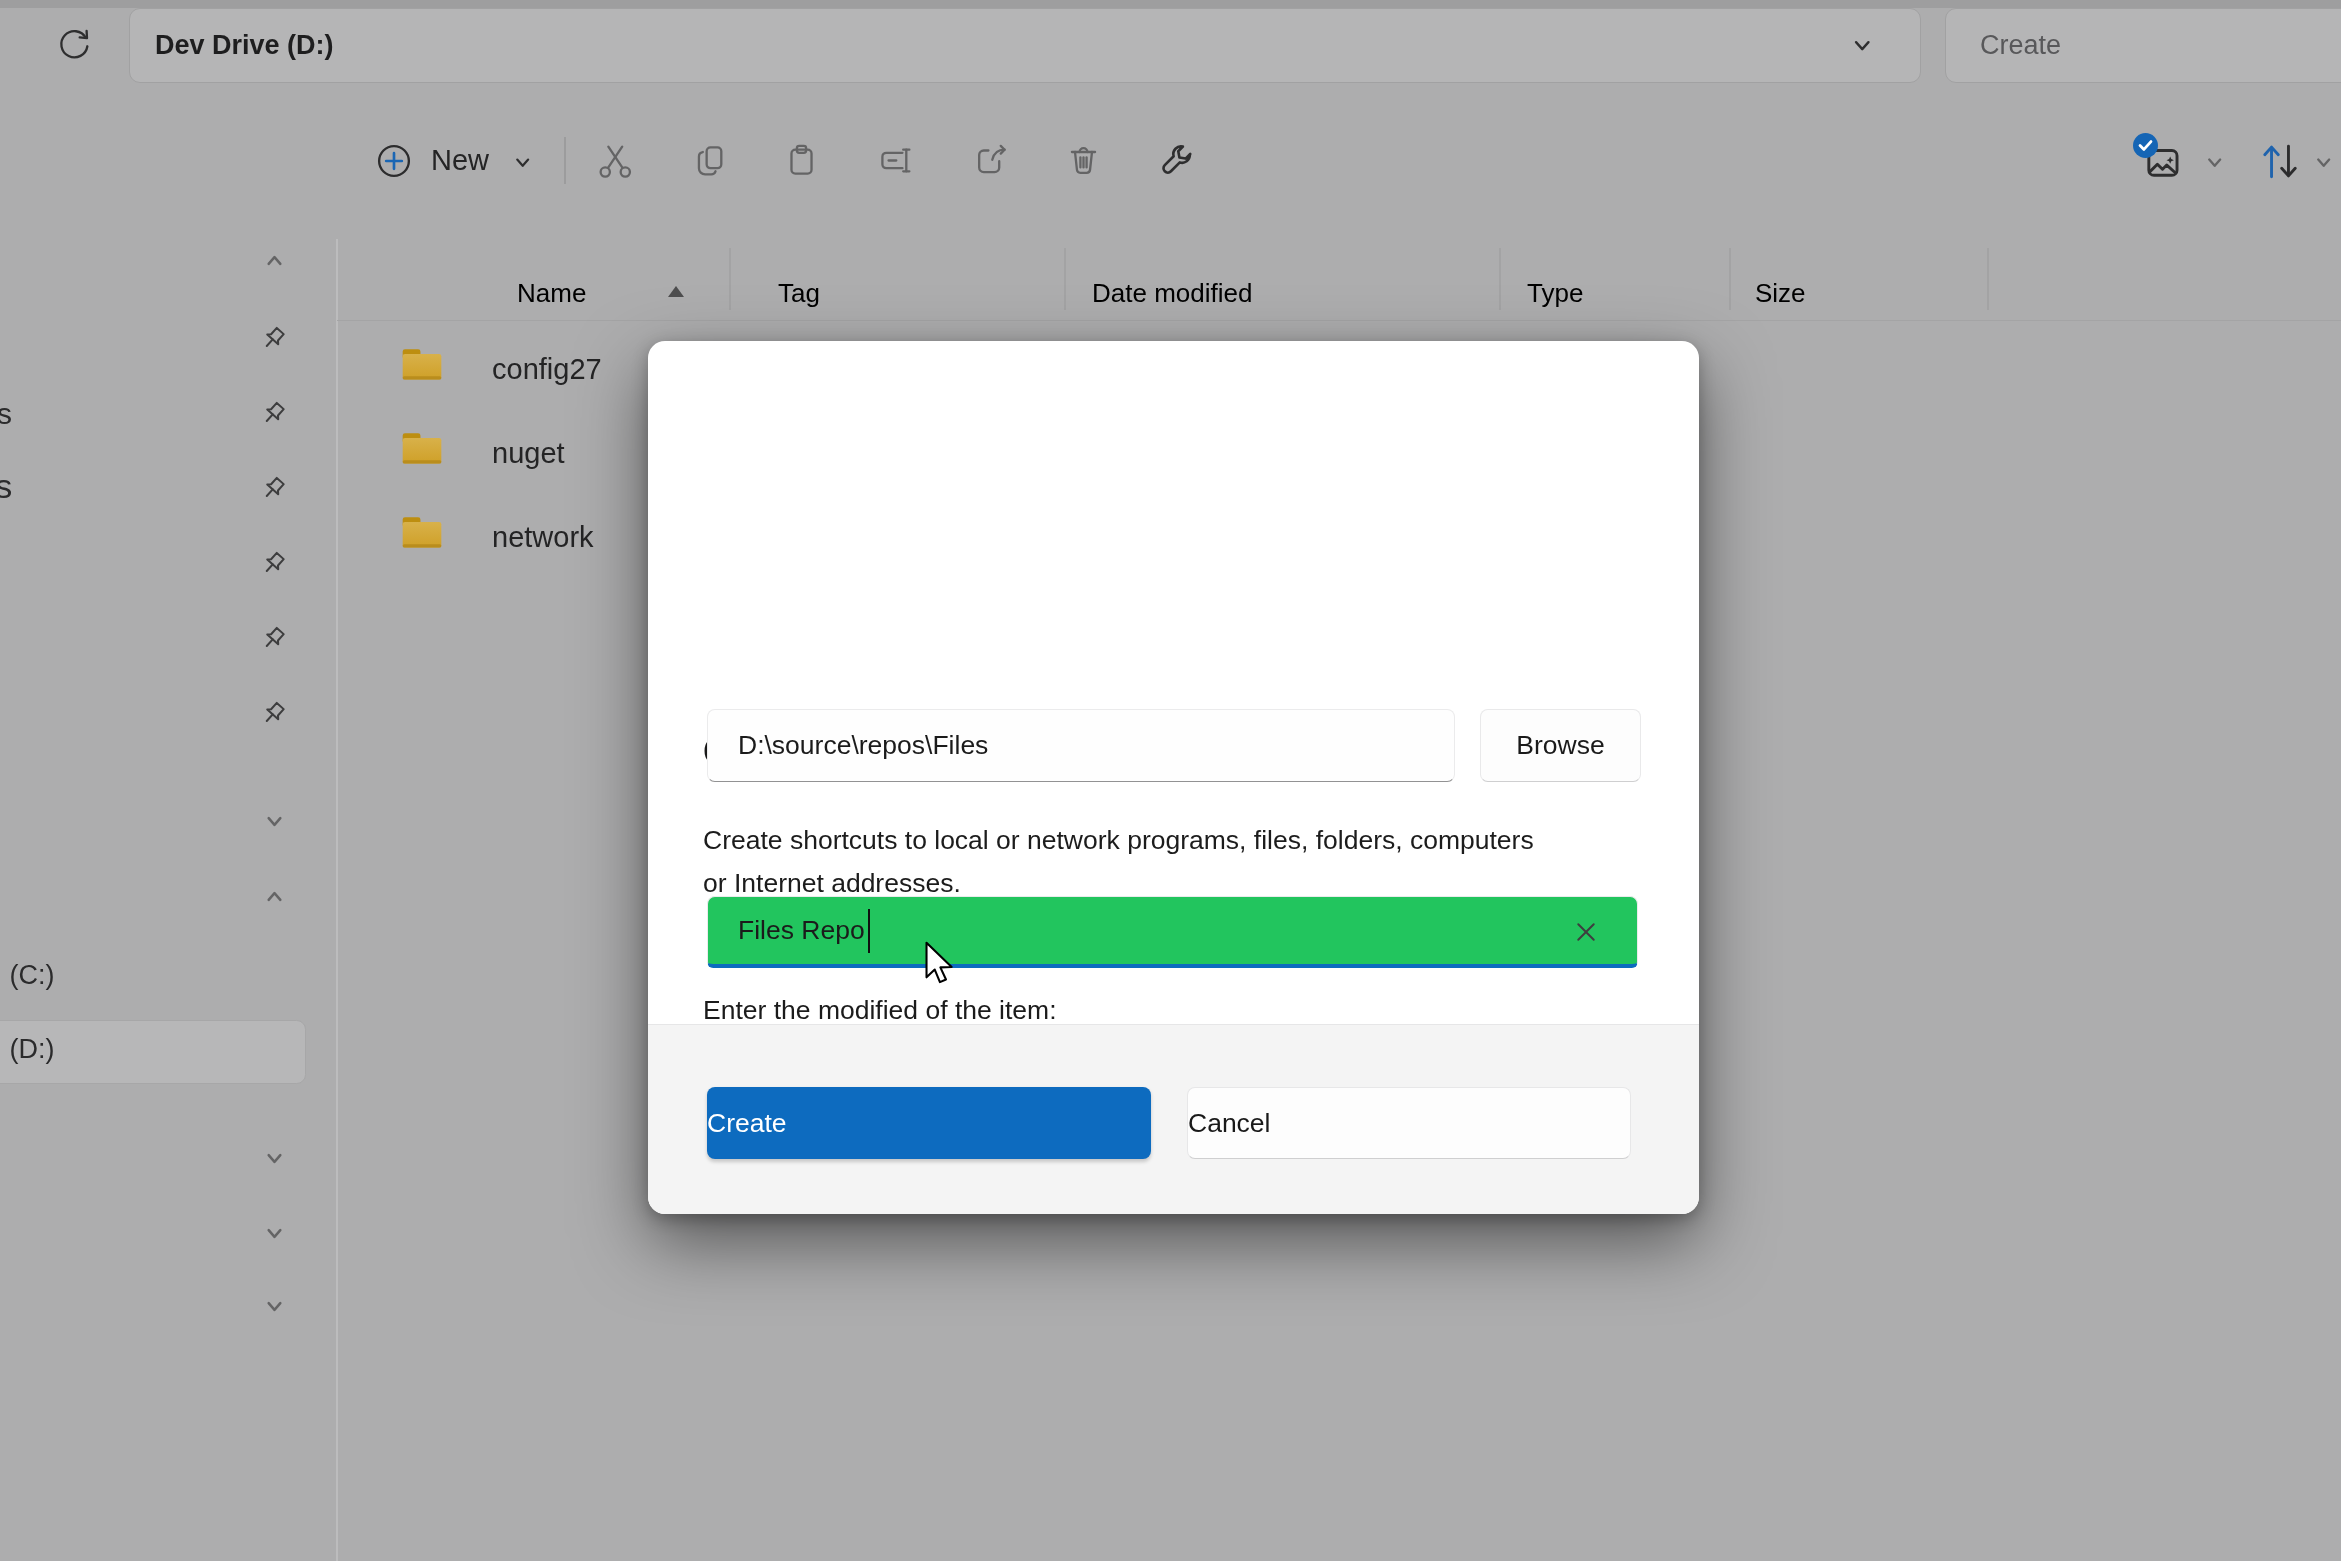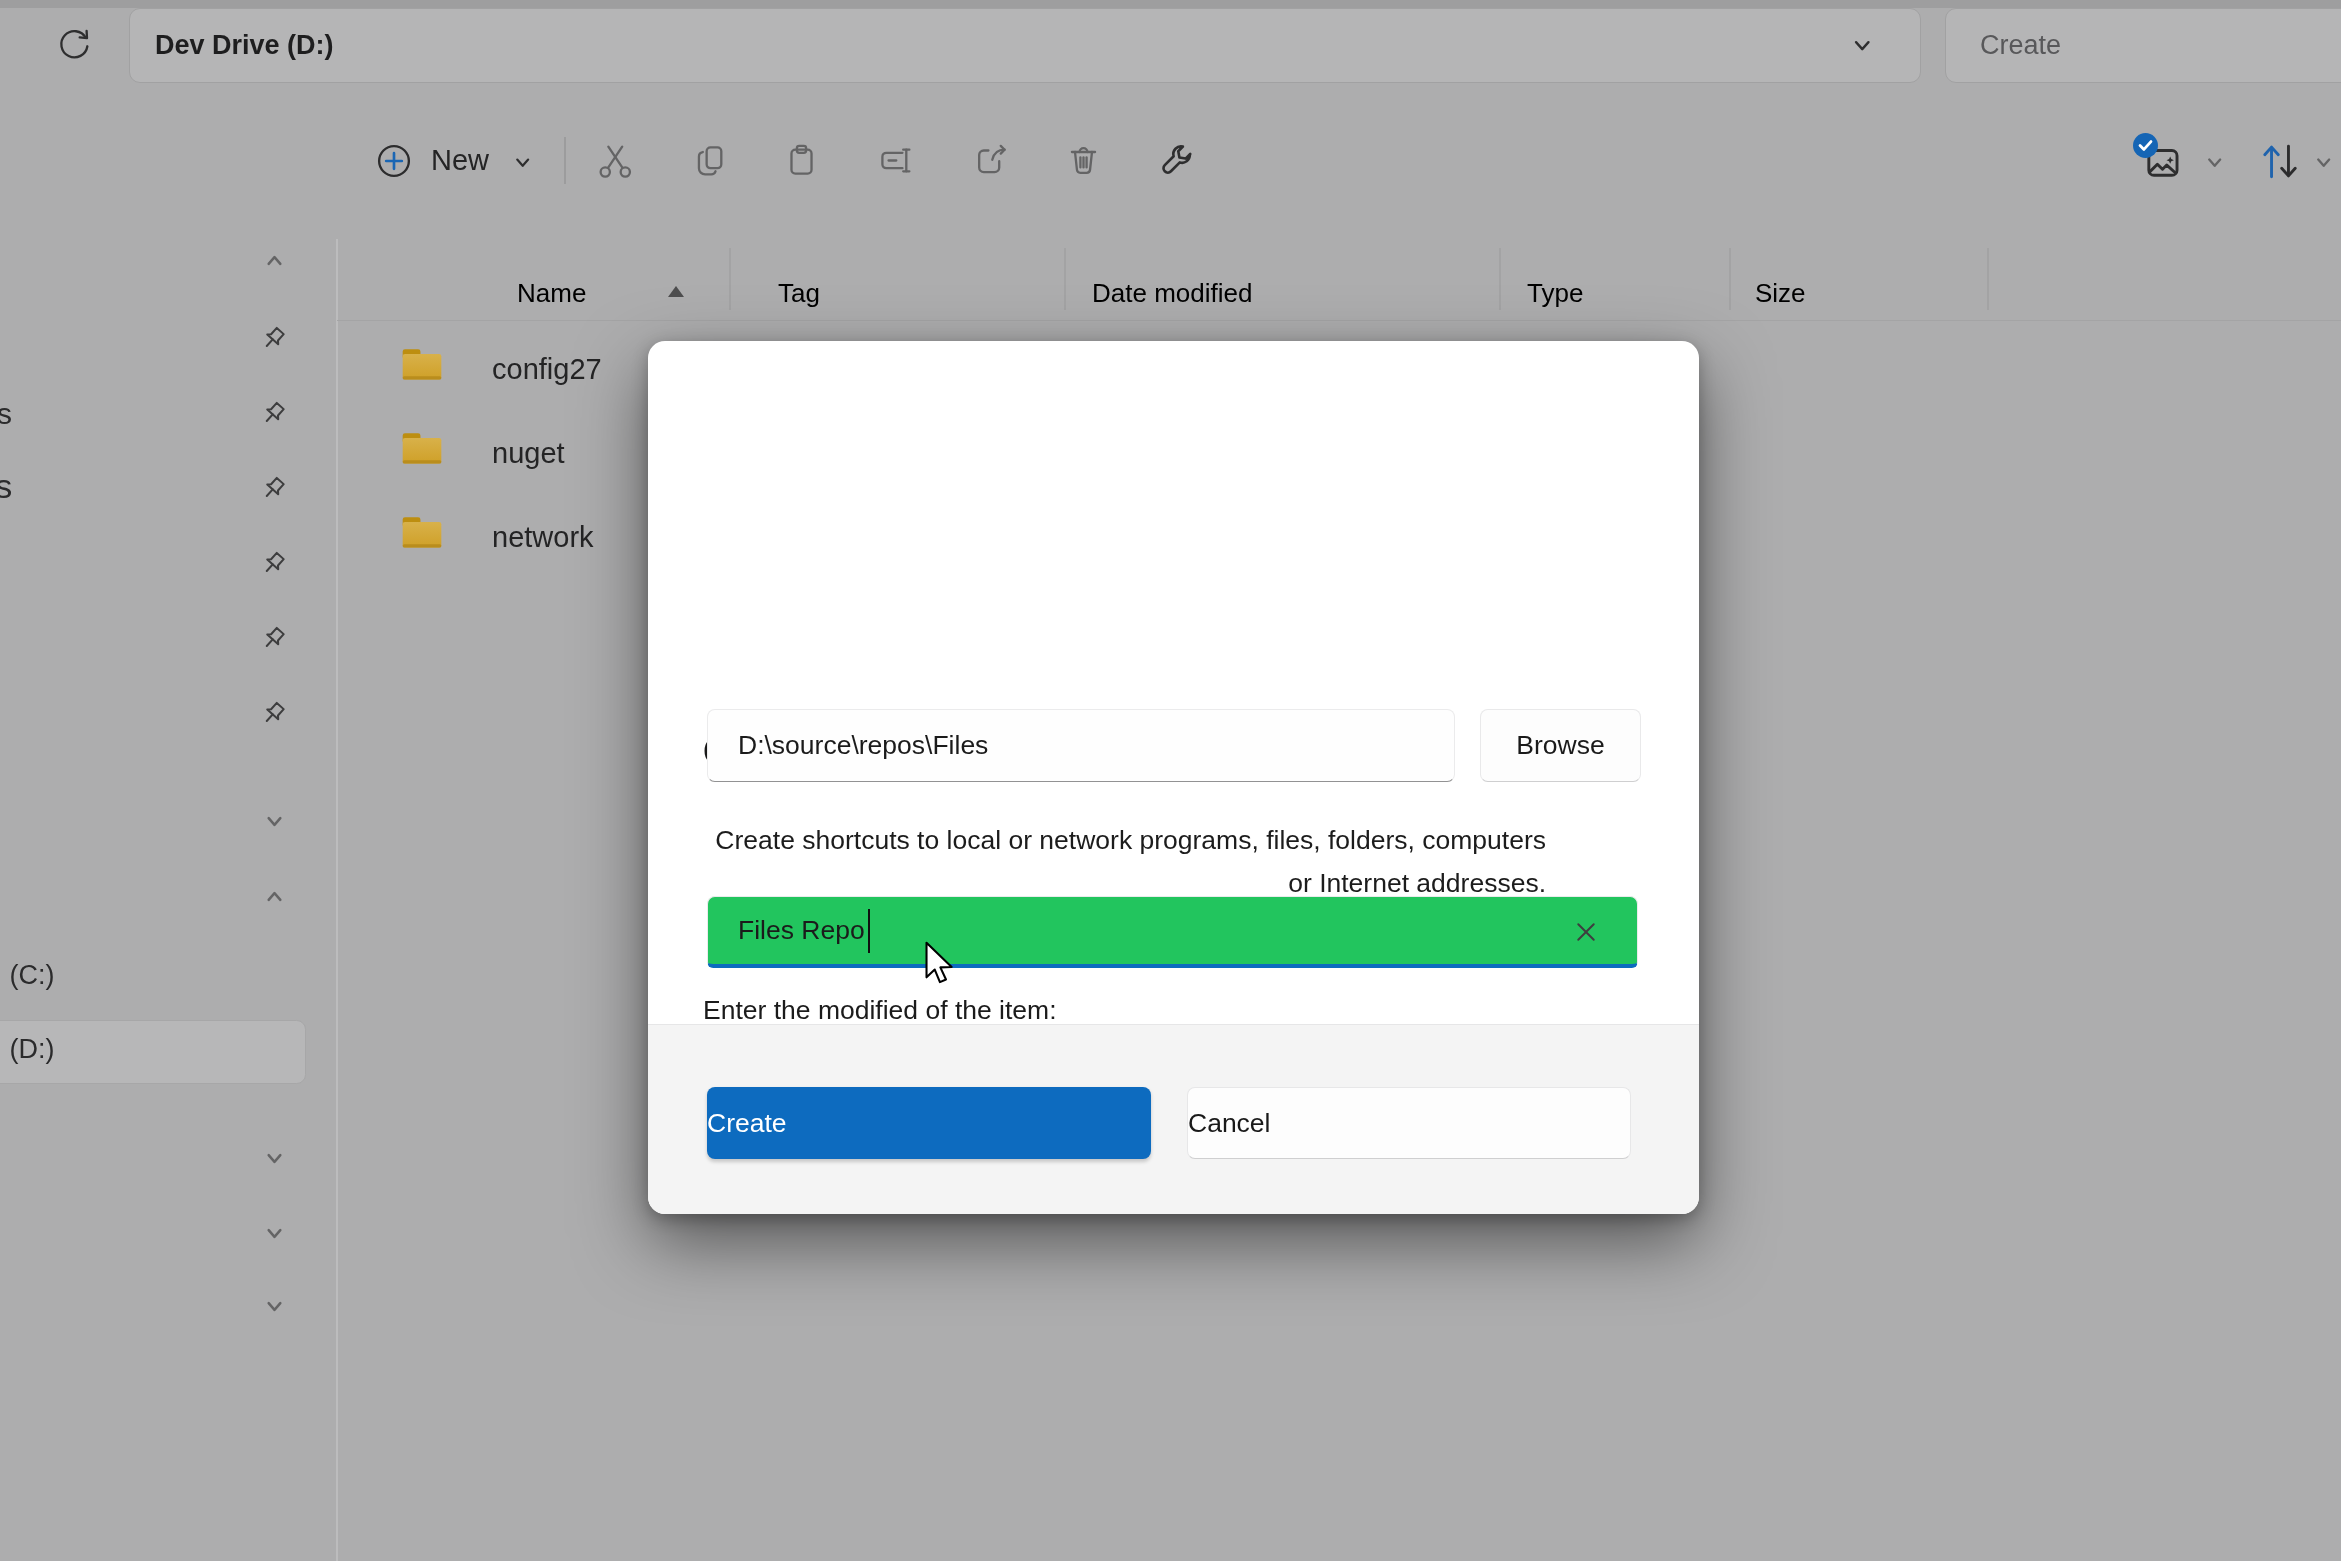--- a/index.html
+++ b/index.html
@@ -33,21 +33,21 @@
   .rowname{font-size:29px;color:#242425;}
   
   .frag{color:#2b2b2c;}
   #drive-c{left:9.4px;top:960px;font-size:27px;color:#2b2b2c;}
   #drive-d-item{left:-22px;top:1020px;width:328px;height:64px;background:#b7b7b8;
                 border:1.6px solid #a7a7a8;border-radius:9.4px;box-sizing:border-box;}
   #drive-d-label{left:9.4px;top:1034px;font-size:27px;color:#2b2b2c;}
   
   #dialog{left:648px;top:341px;width:1051px;height:873px;background:#ffffff;border-radius:17px;
           box-shadow:0 28px 70px rgba(0,0,0,0.5), 0 4.7px 15.6px rgba(0,0,0,0.25);}
-  #dialog .inner{position:absolute;text-align:right;}
+  #dialog .inner{position:absolute;}
   #dlg-title{left:55px;top:390px;font-size:37px;font-weight:700;color:#191919;letter-spacing:-0.4px;}
   #dlg-desc{left:55px;top:478px;width:843px;font-size:26.5px;line-height:1.62;color:#1c1c1c;}
   .dlg-label{font-size:26.5px;color:#1b1b1b;}
   #dlg-loc-label{left:55px;top:654px;}
   .inputbox{box-sizing:border-box;background:#fefefe;border:1.6px solid #ebebec;border-bottom:1.6px solid #929293;
             border-radius:7.8px;display:flex;align-items:center;font-size:26.5px;color:#1b1b1b;}
   #loc-input{left:59px;top:368px;width:748px;height:73px;padding-left:30px;}
   #browse-btn{left:832px;top:368px;width:161px;height:73px;background:#fdfdfd;border:1.6px solid #e9e9ea;
               border-bottom:1.6px solid #cfcfd0;border-radius:7.8px;box-sizing:border-box;display:flex;
               align-items:center;justify-content:center;font-size:26.5px;color:#1a1a1a;}

